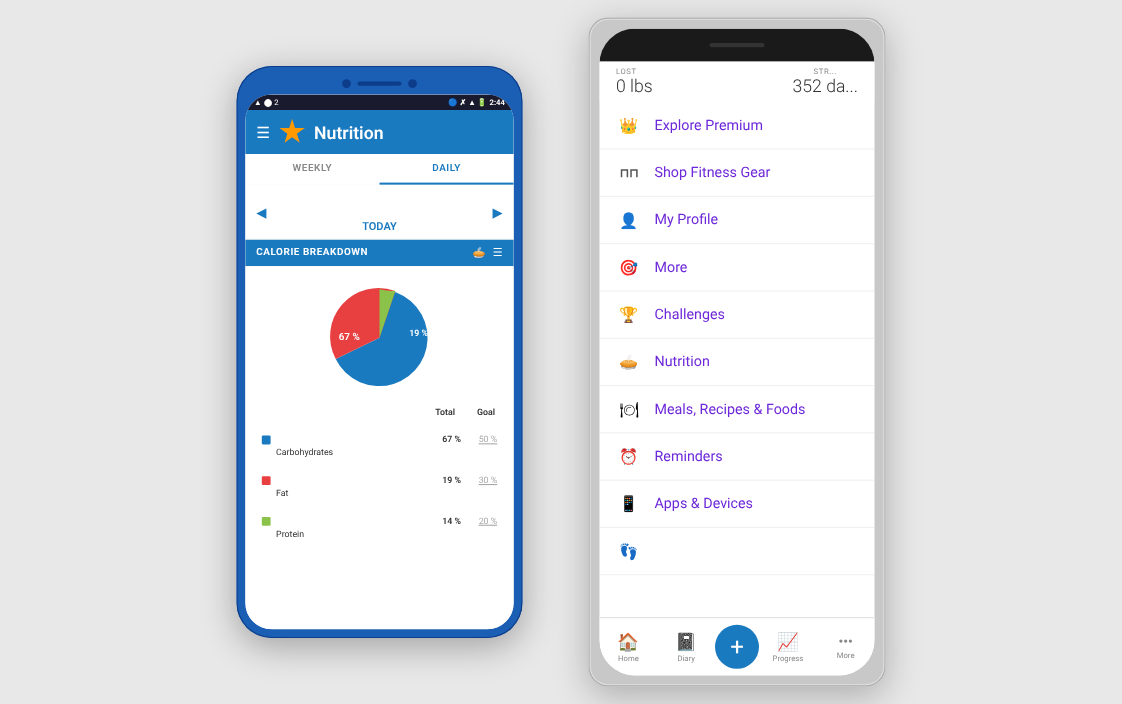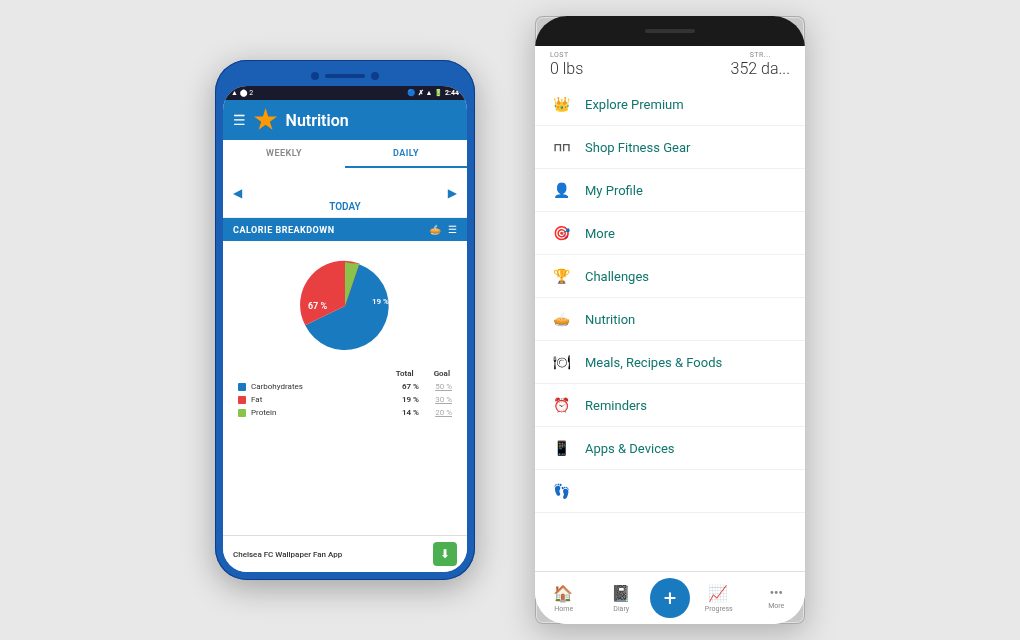--- a/index.html
+++ b/index.html
@@ -239,20 +239,21 @@
     .legend-color {
       width: 8px;
       height: 8px;
       border-radius: 1px;
       flex-shrink: 0;
     }
 
     .legend-name {
       flex: 1;
       color: #333;
+      margin-top: 24px;
     }
 
     .legend-total {
       width: 32px;
       text-align: right;
       color: #333;
       font-weight: 600;
     }
 
     .legend-goal {
@@ -290,21 +291,22 @@
       color: white;
       font-size: 12px;
       cursor: pointer;
     }
 
     
     .ios-phone {
       width: 270px;
       height: 608px;
       background: #c8c8c8;
-      border-radius: 8px;
+      border-radius: 18px;
+      padding: 10px;
       box-shadow: 0 8px 32px rgba(0,0,0,0.25), inset 0 0 0 1px #aaa, inset 0 0 0 2px #e0e0e0;
       position: relative;
       flex-shrink: 0;
     }
 
     .ios-screen {
       width: 100%;
       height: 100%;
       background: white;
       border-radius: 32px;
@@ -362,21 +364,21 @@
       display: flex;
       align-items: center;
       justify-content: center;
       margin-right: 12px;
       font-size: 14px;
       flex-shrink: 0;
     }
 
     .ios-menu-label {
       font-size: 13px;
-      color: #0f766e;
+      color: #6d28d9;
     }
 
     .crown-icon { color: #f0b429; }
     .under-armour-icon { color: #555; font-weight: 900; font-size: 11px; }
 
     .ios-bottom-nav {
       background: white;
       border-top: 1px solid #e0e0e0;
       display: flex;
       align-items: center;
@@ -519,24 +521,20 @@
           </div>
           <div class="legend-item">
             <div class="legend-color" style="background:#8bc34a;"></div>
             <span class="legend-name">Protein</span>
             <span class="legend-total">14 %</span>
             <span class="legend-goal">20 %</span>
           </div>
         </div>
       </div>
 
-      <div class="banner">
-        <span class="banner-text">Chelsea FC Wallpaper Fan App</span>
-        <div class="banner-download">⬇</div>
-      </div>
 
     </div>
   </div>
 
   <div class="ios-phone">
     <div class="ios-screen">
 
       <div style="background:#1a1a1a; height:30px; display:flex; align-items:center; justify-content:center; flex-shrink:0;">
         <div style="width:100px; height:20px; background:#1a1a1a; border-radius:0 0 14px 14px; display:flex; align-items:center; justify-content:center;">
           <div style="width:50px; height:4px; background:#333; border-radius:2px;"></div>

